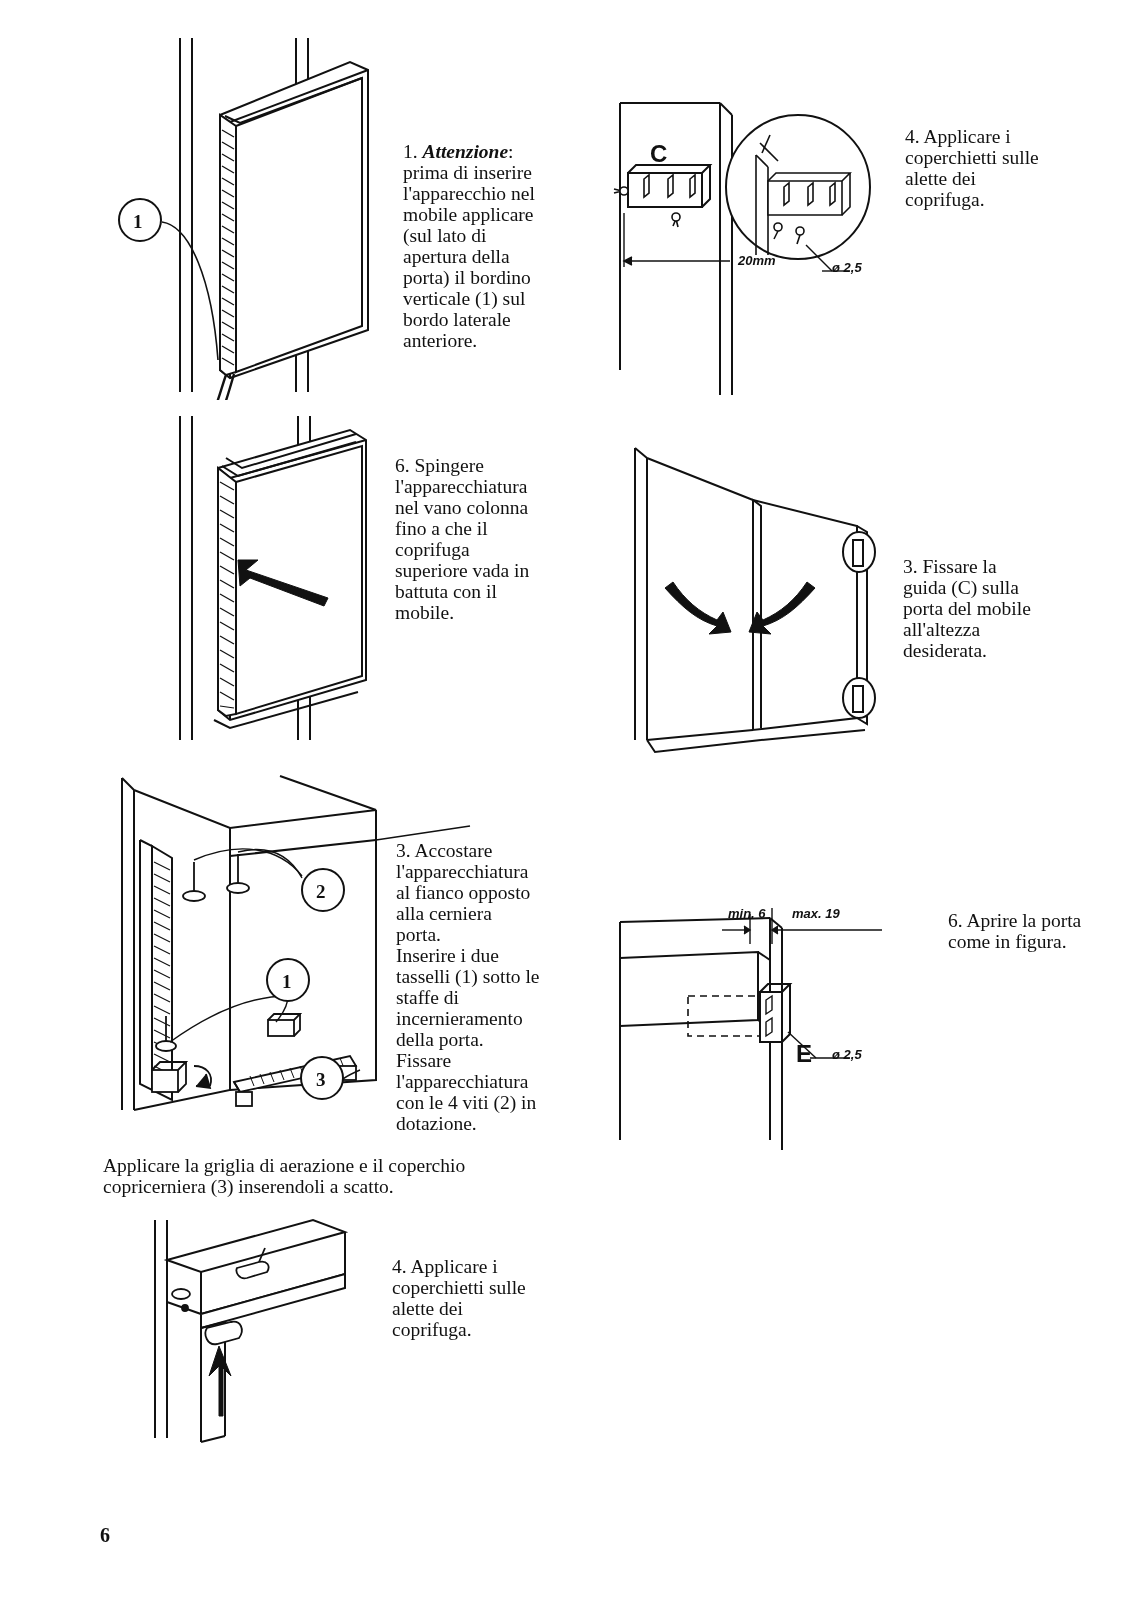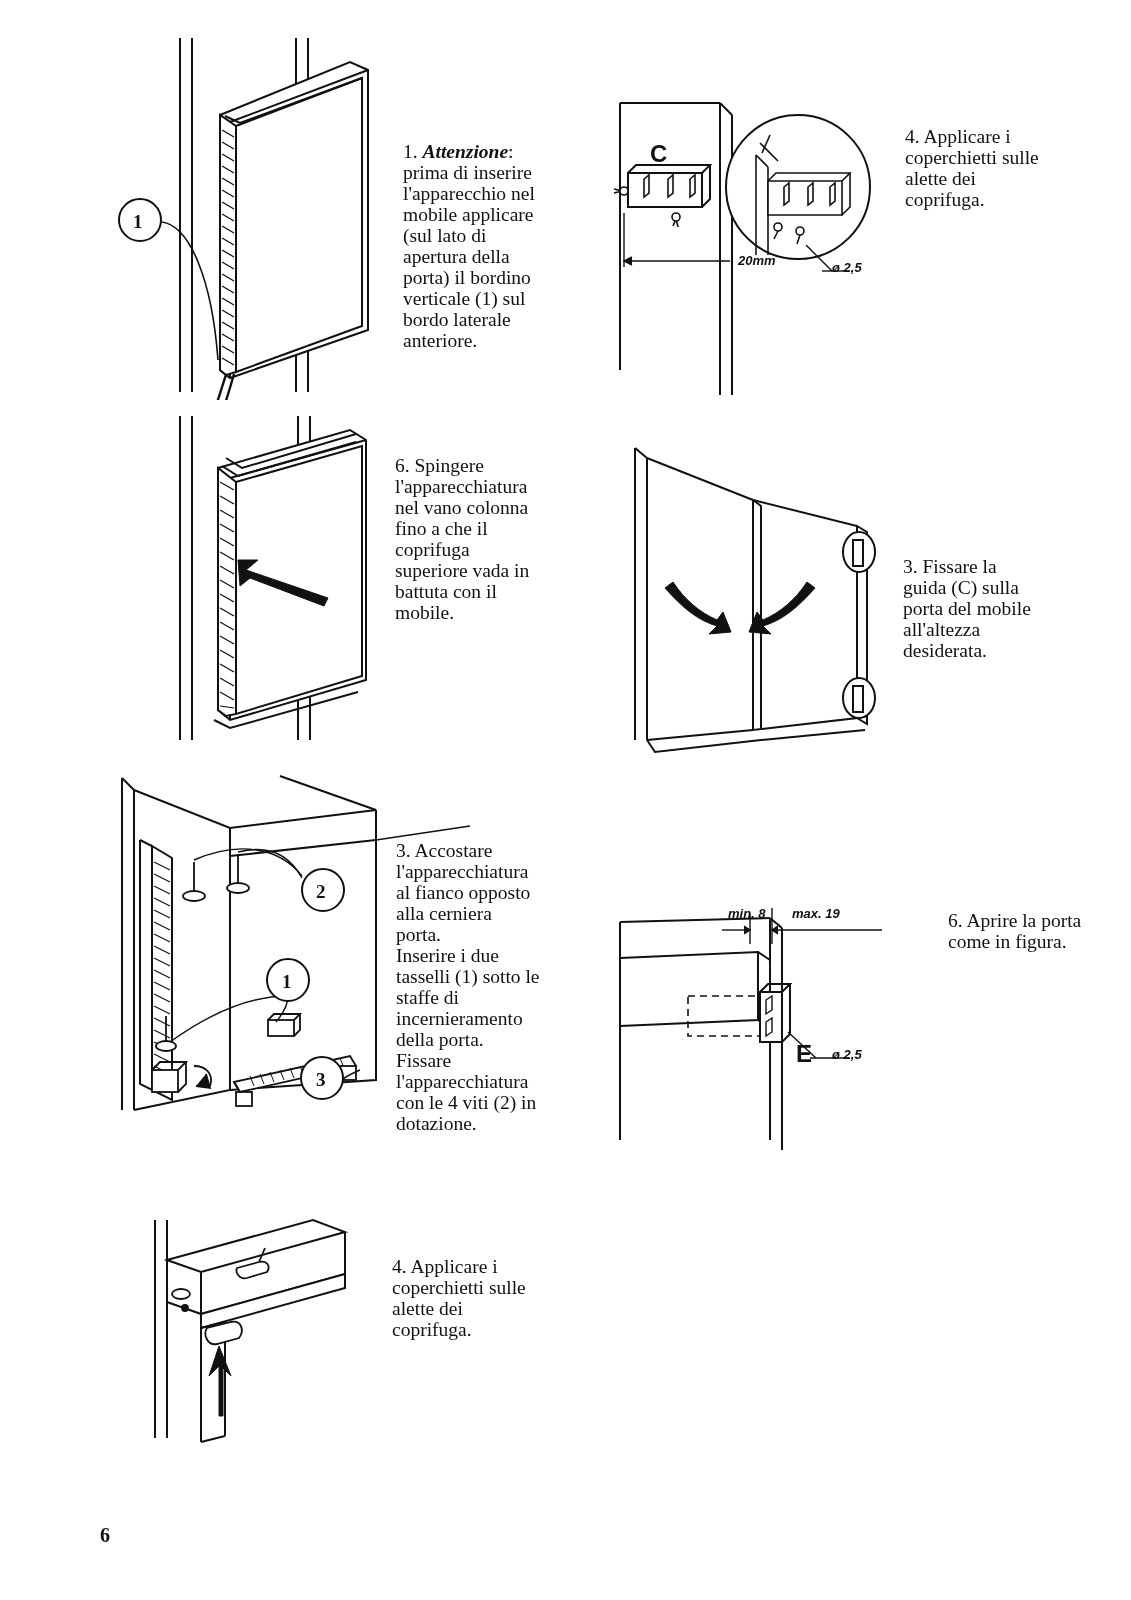--- a/index.html
+++ b/index.html
@@ -397,20 +397,22 @@
 Inserire i due
 tasselli (1) sotto le
 staffe di
 incernieramento
 della porta.
 Fissare
 l'apparecchiatura
 con le 4 viti (2) in
 dotazione.</div>
 
+  <div class="txt" style="left:103px; top:1155px; width:560px;">Applicare la griglia di aerazione e il coperchio
+copricerniera (3) inserendoli a scatto.</div>
 
   <div class="fig" style="left:610px; top:900px;">
     <svg width="290" height="250" viewBox="0 0 290 250">
       <g fill="none" stroke="#111" stroke-width="2">
 
         <polyline points="10,22 10,240"></polyline>
         <polyline points="160,18 160,240"></polyline>
         <polyline points="172,28 172,250"></polyline>
         <polyline points="160,18 172,28"></polyline>
         <polyline points="10,22 160,18"></polyline>
@@ -440,21 +442,21 @@
           <polyline points="168,26 162,30 168,34" fill="#111"></polyline>
         </g>
 
         <g stroke-width="1.4">
           <line x1="178" y1="132" x2="206" y2="158"></line>
           <line x1="200" y1="158" x2="240" y2="158"></line>
         </g>
       </g>
     </svg>
     <div class="label-letter" style="left:186px; top:140px;">E</div>
-    <div class="dim-label" style="left:118px; top:6px;">min. 8</div>
+    <div class="dim-label" style="left:118px; top:6px;">min. 6</div>
     <div class="dim-label" style="left:182px; top:6px;">max. 19</div>
     <div class="dim-label" style="left:222px; top:147px;">ø 2,5</div>
   </div>
 
   <div class="txt" style="left:948px; top:910px; width:190px;">6. Aprire la porta
 come in figura.</div>
 
   <div class="fig" style="left:145px; top:1210px;">
     <svg width="330" height="240" viewBox="0 0 330 240">
       <g fill="none" stroke="#111" stroke-width="2">

